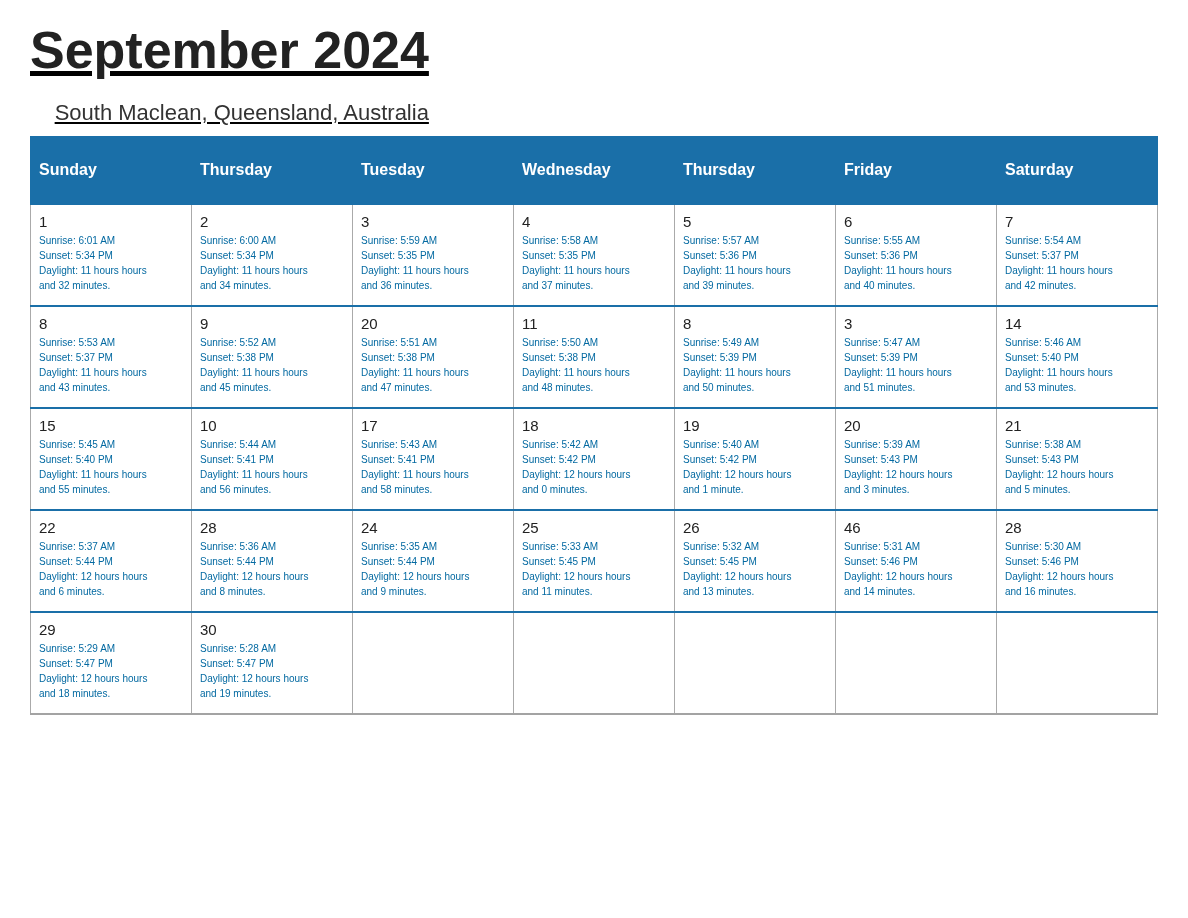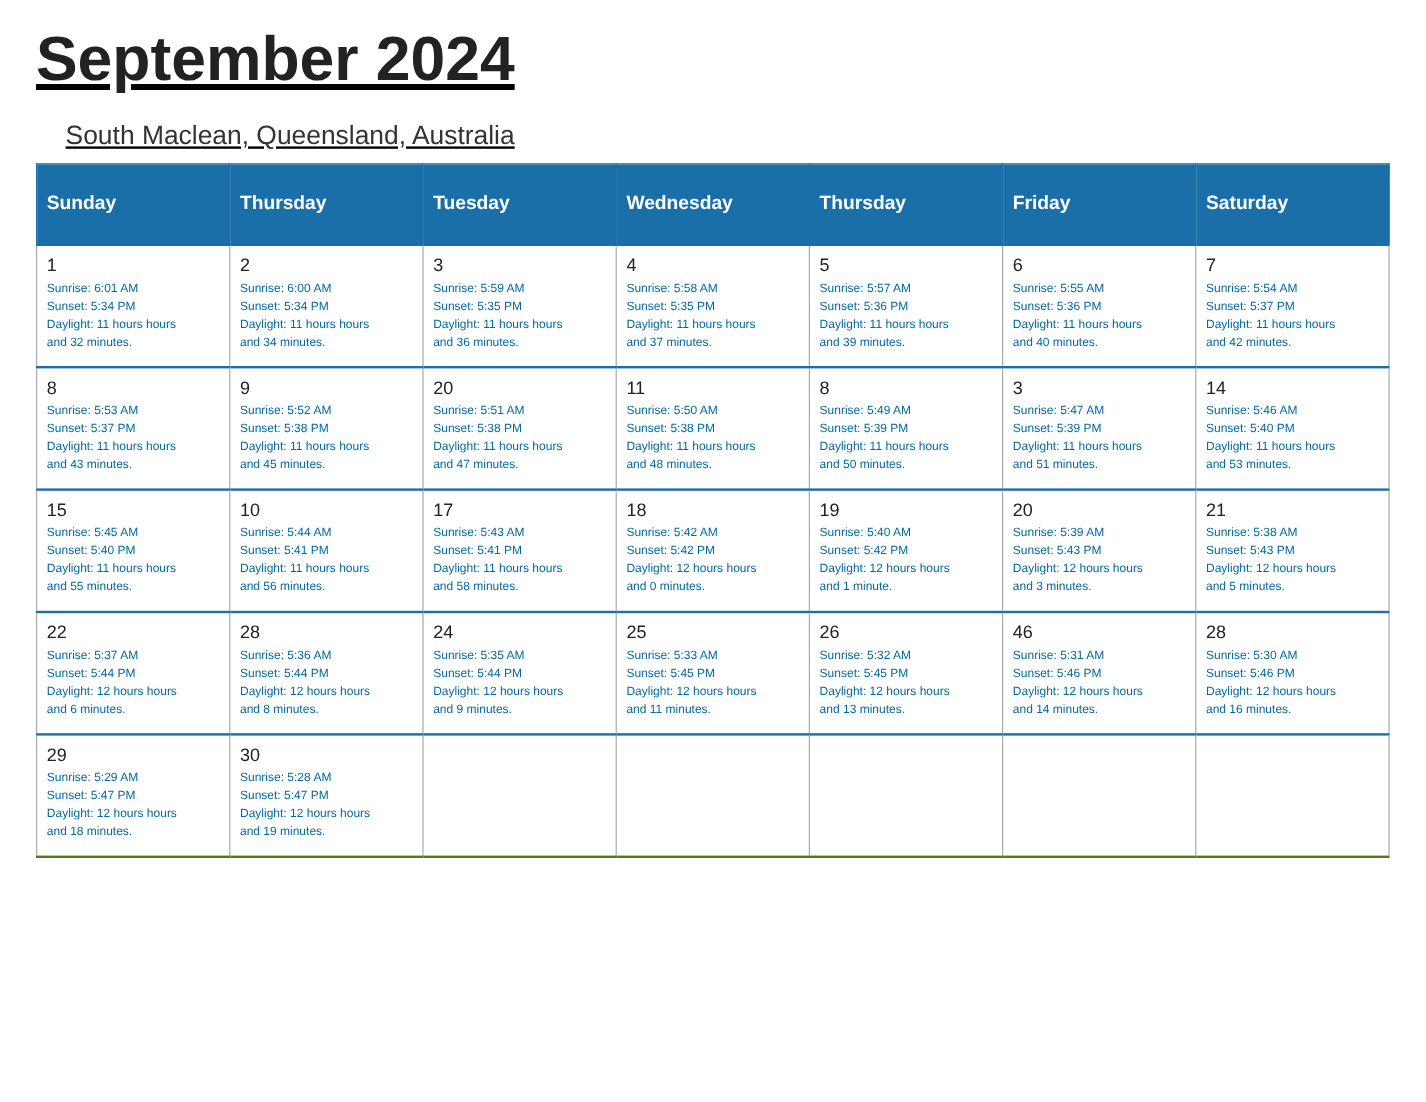--- a/index.html
+++ b/index.html
@@ -78,21 +78,21 @@
       vertical-align: top;
       padding: 8px 8px 12px 8px;
       border: 1px solid #aaa;
       width: 14.28%;
       min-height: 90px;
       font-size: 13px;
       color: #222;
       background: #fff;
     }
     .calendar-table tr:last-child td {
-      border-bottom: 2px solid #4d7c0f;
+      border-bottom: 2px solid #a3a3a3;
     }
     .calendar-table tbody tr:first-child td {
       border-top: 2px solid #1a6fa8;
     }
     .day-number {
       font-size: 15px;
       font-weight: normal;
       display: block;
       margin-bottom: 3px;
     }

